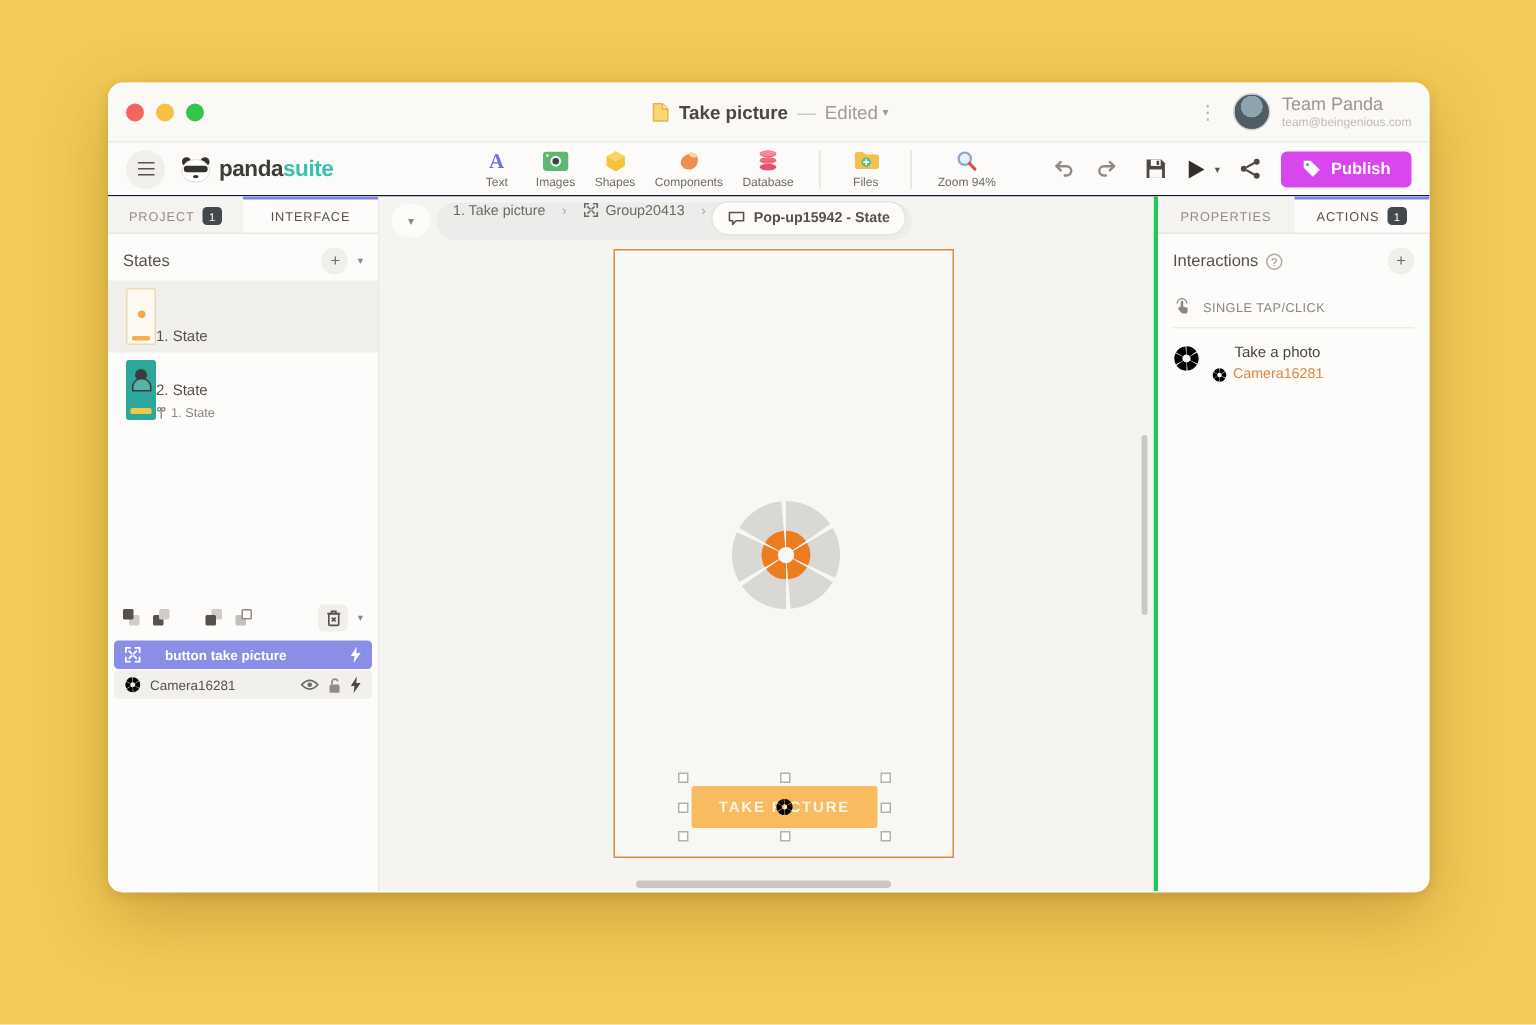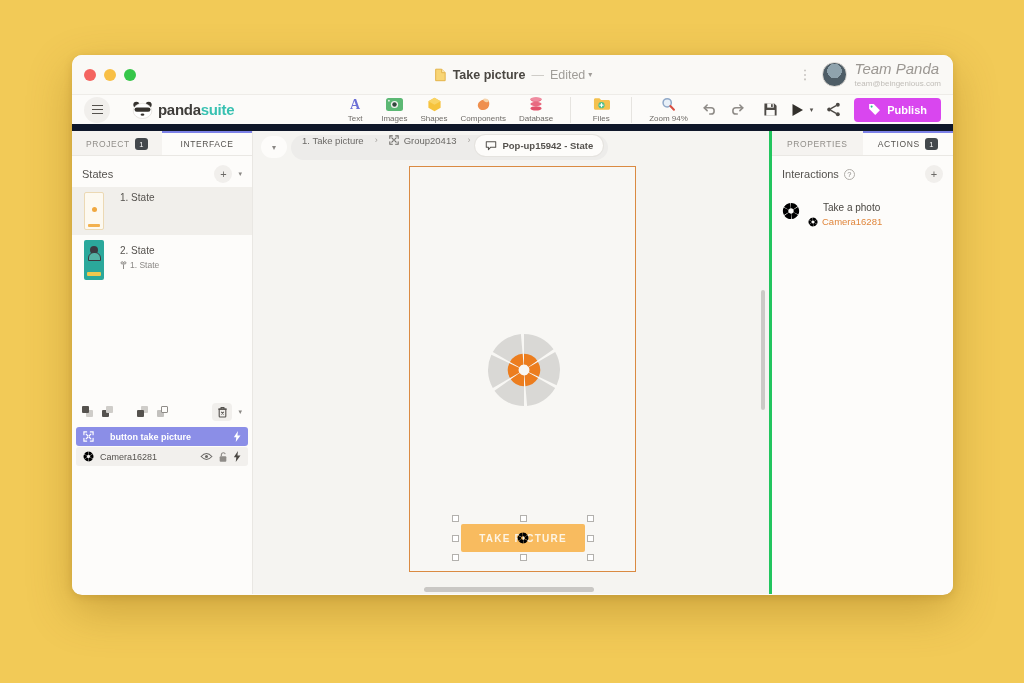--- a/index.html
+++ b/index.html
@@ -20,26 +20,26 @@
   .doc-title { position:absolute; left:50%; top:0; height:100%; transform:translateX(-50%);
     display:flex; align-items:center; gap:6px; font-size:12.5px; color:#4a4742; }
   .doc-title b { font-weight:bold; }
   .dash { color:#c8c6c2; } .edited { color:#a09d98; display:flex; align-items:center; gap:3px;}
   .caret { font-size:8px; color:#a09d98; }
   .tb-right { margin-left:auto; display:flex; align-items:center; gap:8px; }
   .vdots { color:#b5b2ae; font-size:13px; line-height:1; padding:0 2px; }
   .avatar { width:25px; height:25px; border-radius:50%;
     background:radial-gradient(circle at 50% 35%, #8fa3ad 0 38%, #4e5d66 39% 100%); border:1px solid #d8d5d0;}
   .userblock { display:flex; flex-direction:column; line-height:1.25; }
-  .uname { font-size:15px; color:#9b9792;font-style:italic; }
+  .uname { font-size:12px; color:#9b9792; }
   .uemail { font-size:8px; color:#c0bdb8; }
 
   
-  .toolbar { height:36px; background:#fcfbf9; border-bottom:7px solid #0f172a;
-    display:flex; align-items:center; padding:0 12px;gap:12px; }
+  .toolbar { height:36px; background:#fcfbf9; border-bottom:1px solid #0f172a;
+    display:flex; align-items:center; padding:0 12px; }
   .burger { width:26px; height:26px; border-radius:50%; background:#f1efec;
     display:flex; flex-direction:column; justify-content:center; gap:2.5px; align-items:center; }
   .burger i { display:block; width:11px; height:1.6px; background:#55524e; }
   .logo { display:flex; align-items:center; gap:5px; margin-left:10px; }
   .brand { font-size:15px; letter-spacing:-.3px; }
   .brand .p1 { color:#3f3d3a; font-weight:bold; } .brand .p2 { color:#38c1b1; font-weight:bold; }
   .tools { display:flex; align-items:flex-start; gap:13px; margin-left:96px; }
   .tool { display:flex; flex-direction:column; align-items:center; gap:2px; min-width:26px; }
   .tool .ticon { height:15px; display:flex; align-items:center; }
   .tool .tlabel { font-size:8px; color:#6e6b67; white-space:nowrap; }
@@ -62,21 +62,21 @@
   .badge { background:#43484c; color:#fff; font-size:7.5px; border-radius:3px;
     padding:1.5px 4.5px; letter-spacing:0; }
 
   .sec-header { display:flex; align-items:center; padding:9px 10px 4px; }
   .sec-title { font-size:11px; color:#55524e; }
   .hdr-actions { margin-left:auto; display:flex; align-items:center; gap:6px; }
   .round-btn { width:18px; height:18px; border-radius:50%; background:#f1efec; color:#6b6966;
     display:flex; align-items:center; justify-content:center; font-size:11px; }
   .mini-caret { font-size:7px; color:#8a8784; }
 
-  .state-item { display:flex; align-items:flex-start; padding:5px 12px; gap:16px; }
+  .state-item { display:flex; align-items:flex-end; padding:5px 12px; }
   .state-item.selected { background:#f1efeb; }
   .thumb1 { width:20px; height:38px; background:#fdf9f0; border:1px solid #ecd9b4; border-radius:2px; position:relative; }
   .thumb1 .dot { position:absolute; left:50%; top:45%; width:5px; height:5px; margin:-2.5px; border-radius:50%; background:#f0a840; }
   .thumb1 .bar { position:absolute; left:3px; right:3px; bottom:2px; height:3.5px; background:#f3b14e; border-radius:1px; }
   .thumb2 { width:20px; height:40px; background:#2ba89b; border-radius:2px; position:relative; overflow:hidden; }
   .thumb2 .head { position:absolute; left:50%; top:6px; width:8px; height:8px; margin-left:-4px; border-radius:50%; background:#3b3a40; }
   .thumb2 .body { position:absolute; left:50%; top:12px; width:13px; height:9px; margin-left:-6.5px; border-radius:6px 6px 0 0; background:#56b3a6; border:1px solid #3b3a40; }
   .thumb2 .bar { position:absolute; left:3px; right:3px; bottom:4px; height:4.5px; background:#efc84e; border-radius:1px; }
   .state-label { font-size:10px; color:#55524e; }
   .state-sub { display:flex; align-items:center; gap:3px; font-size:8.5px; color:#8a8784; margin-top:2px; }
@@ -497,20 +497,28 @@
       </div>
 
       <div class="interactions-hdr">
         <span class="sec-title">Interactions</span>
         <span class="help-circ">?</span>
         <span class="hdr-actions">
           <span class="round-btn">+</span>
         </span>
       </div>
 
+      <div class="trigger-row">
+        <svg width="12" height="13" viewBox="0 0 20 20">
+          <path d="M4.6 6.4 a5.4 5.4 0 0 1 10.8 0" fill="none" stroke="#8a8784" stroke-width="1.4"></path>
+          <rect x="8.6" y="3.2" width="2.8" height="9.5" rx="1.4" fill="#8a8784"></rect>
+          <path d="M8.6 9.5 l-2.4 1.7 a1 1 0 0 0 -.2 1.5 l3 3.8 a3 3 0 0 0 2.4 1.1 h1.8 a3 3 0 0 0 3 -3 v-3.4 l-4.8 -1.3 z" fill="#8a8784"></path>
+        </svg>
+        <span>SINGLE TAP/CLICK</span>
+      </div>
 
       <div class="action-item">
         <svg width="18" height="18" viewBox="0 0 100 100" style="color:#ec7d1e">
             <use href="#ap"></use>
           </svg>
         <span class="action-text">
           <span class="action-title">Take a photo</span>
           <span class="action-target">
             <svg width="10" height="10" viewBox="0 0 100 100" style="color:#e0863c">
                 <use href="#ap"></use>

